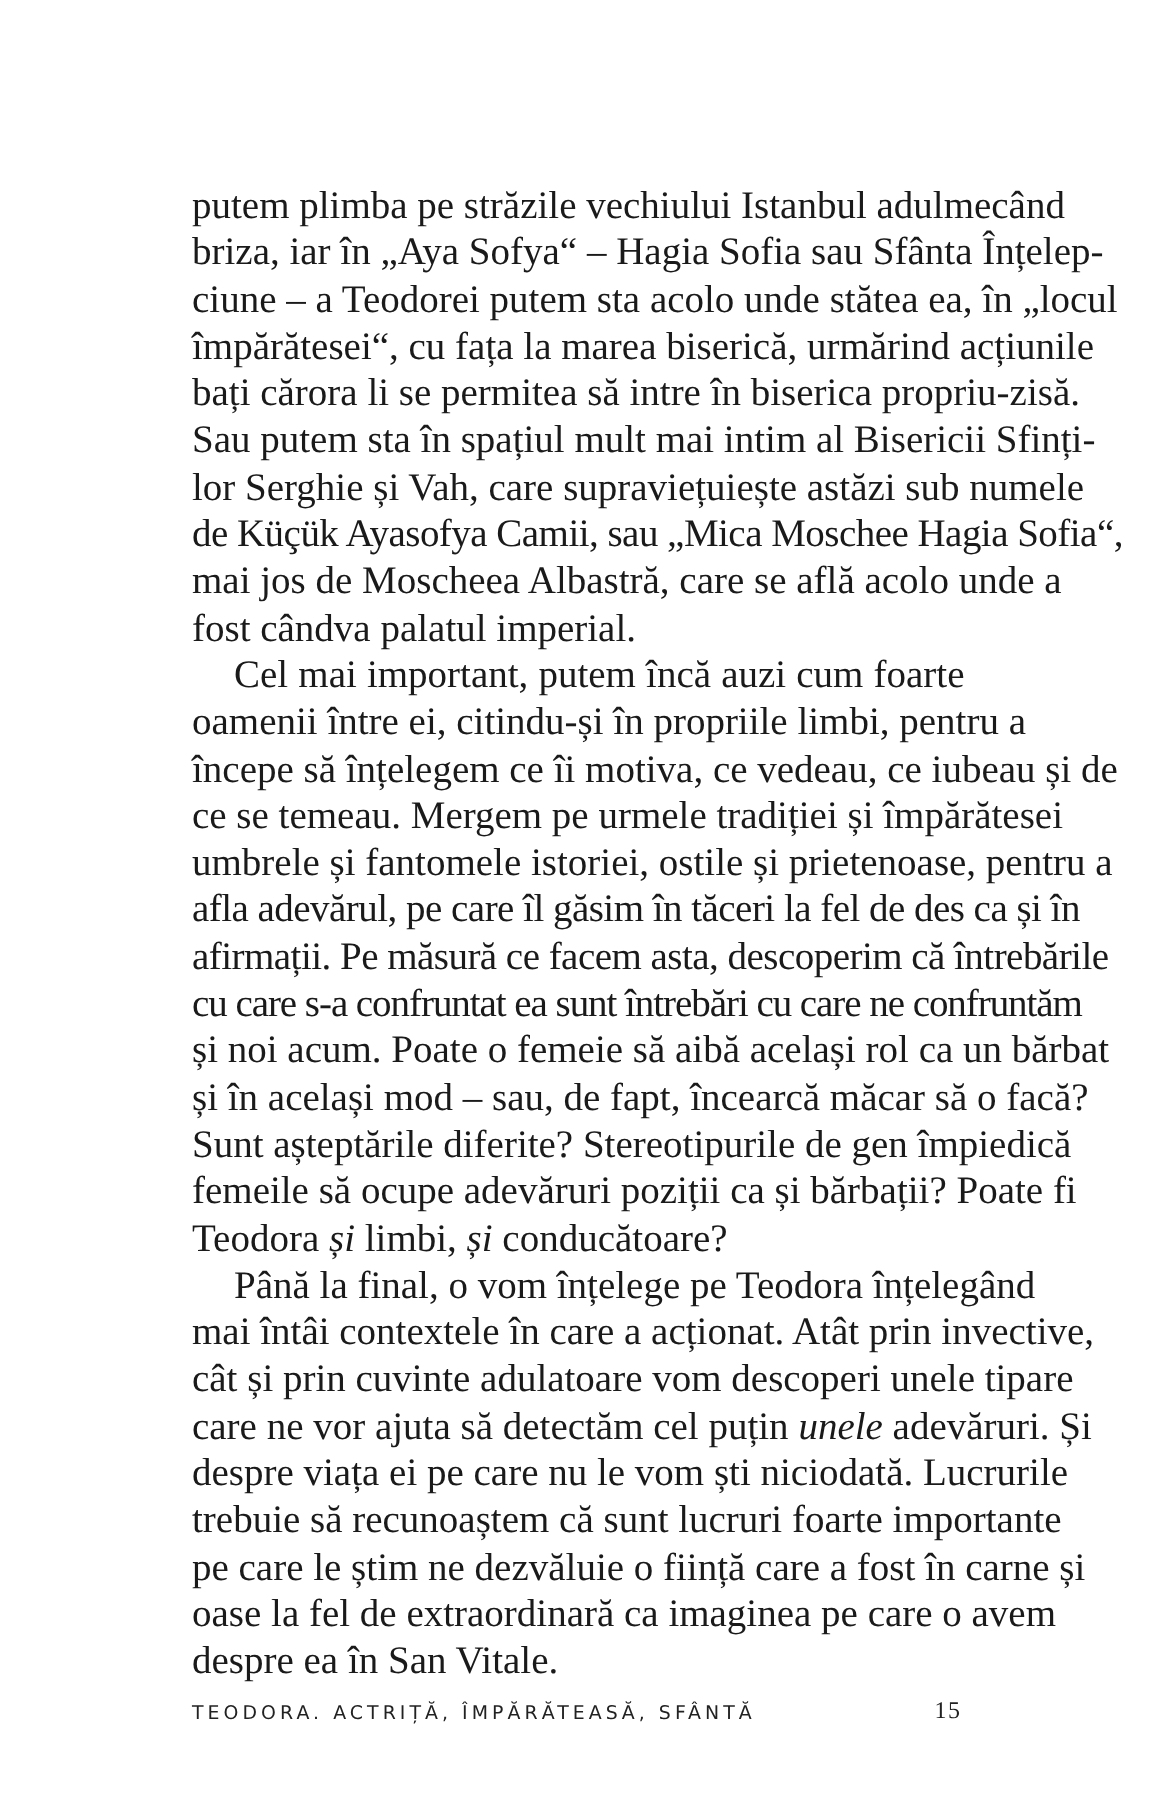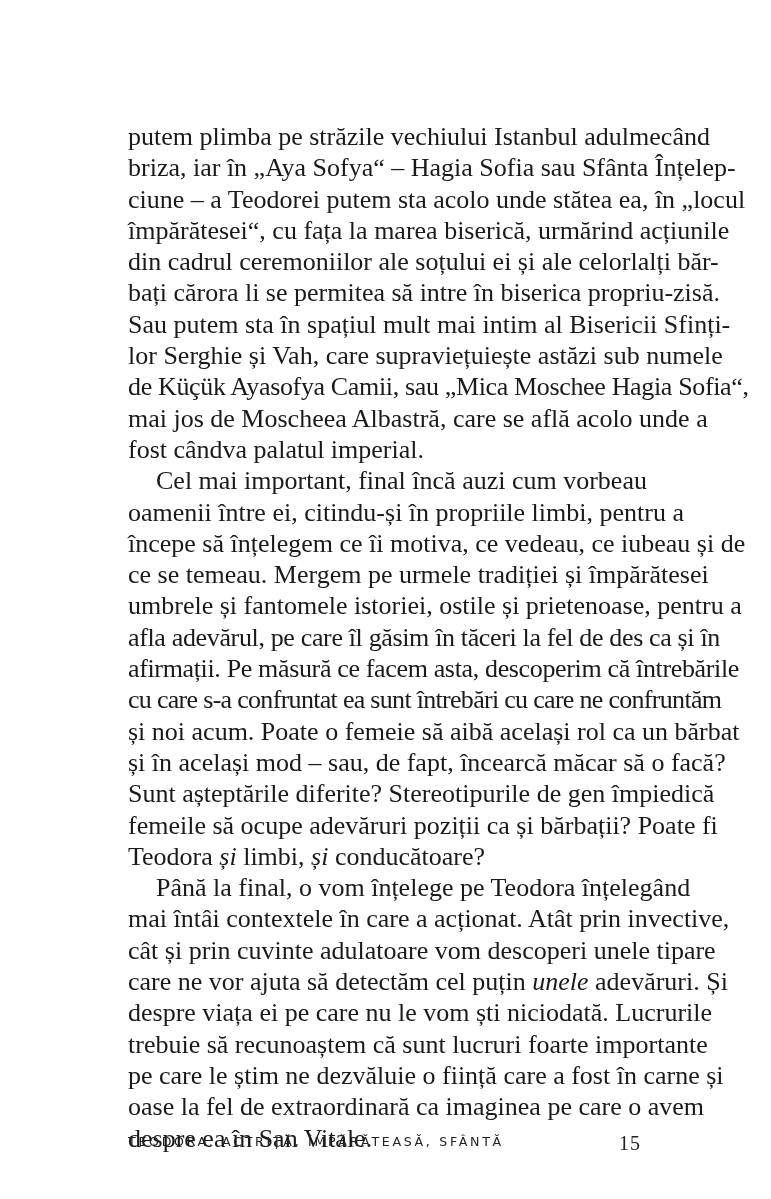--- a/index.html
+++ b/index.html
@@ -54,46 +54,45 @@
       top: 2px;
       font-size: 12.6px;
       letter-spacing: 2.7px;
       color: #222;
     }
     .footer-page {
       position: absolute;
       right: 2px;
       top: 0;
       font-family: "Liberation Serif", "DejaVu Serif", serif;
-      font-size: 20px;
+      font-size: 16px;
       letter-spacing: 1px;
       color: #222;
     }
   </style>
 </head>
 <body>
 
 <div class="text-block">
 
   <div>
     <span class="line">putem plimba pe străzile vechiului Istanbul adulmecând</span>
     <span class="line">briza, iar în „Aya Sofya“ – Hagia Sofia sau Sfânta Înțelep-</span>
     <span class="line">ciune – a Teodorei putem sta acolo unde stătea ea, în „locul</span>
     <span class="line">împărătesei“, cu fața la marea biserică, urmărind acțiunile</span>
-    <span class="line">din cadrul ceremoniilor ale soțului ei și ale celorlalți băr-</span>
     <span class="line">bați cărora li se permitea să intre în biserica propriu-zisă.</span>
     <span class="line">Sau putem sta în spațiul mult mai intim al Bisericii Sfinți-</span>
     <span class="line">lor Serghie și Vah, care supraviețuiește astăzi sub numele</span>
     <span class="line tight">de Küçük Ayasofya Camii, sau „Mica Moschee Hagia Sofia“,</span>
     <span class="line">mai jos de Moscheea Albastră, care se află acolo unde a</span>
     <span class="line last">fost cândva palatul imperial.</span>
   </div>
 
   <div>
-    <span class="line indent">Cel mai important, final încă auzi cum vorbeau</span>
+    <span class="line indent">Cel mai important, putem încă auzi cum foarte</span>
     <span class="line">oamenii între ei, citindu-și în propriile limbi, pentru a</span>
     <span class="line">începe să înțelegem ce îi motiva, ce vedeau, ce iubeau și de</span>
     <span class="line">ce se temeau. Mergem pe urmele tradiției și împărătesei</span>
     <span class="line">umbrele și fantomele istoriei, ostile și prietenoase, pentru a</span>
     <span class="line tight">afla adevărul, pe care îl găsim în tăceri la fel de des ca și în</span>
     <span class="line tight">afirmații. Pe măsură ce facem asta, descoperim că întrebările</span>
     <span class="line tight" style="letter-spacing:-0.7px;">cu care s-a confruntat ea sunt întrebări cu care ne confruntăm</span>
     <span class="line">și noi acum. Poate o femeie să aibă același rol ca un bărbat</span>
     <span class="line">și în același mod – sau, de fapt, încearcă măcar să o facă?</span>
     <span class="line">Sunt așteptările diferite? Stereotipurile de gen împiedică</span>

